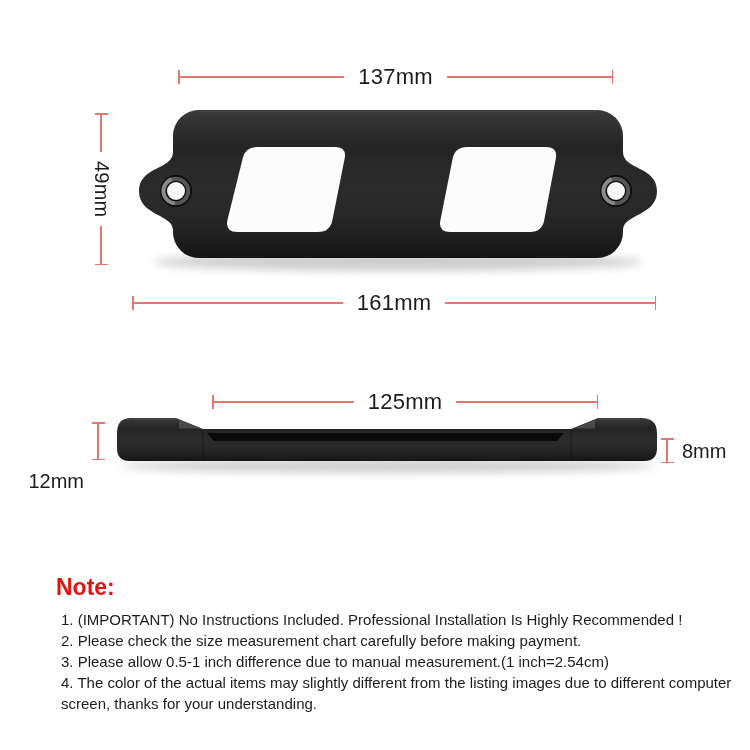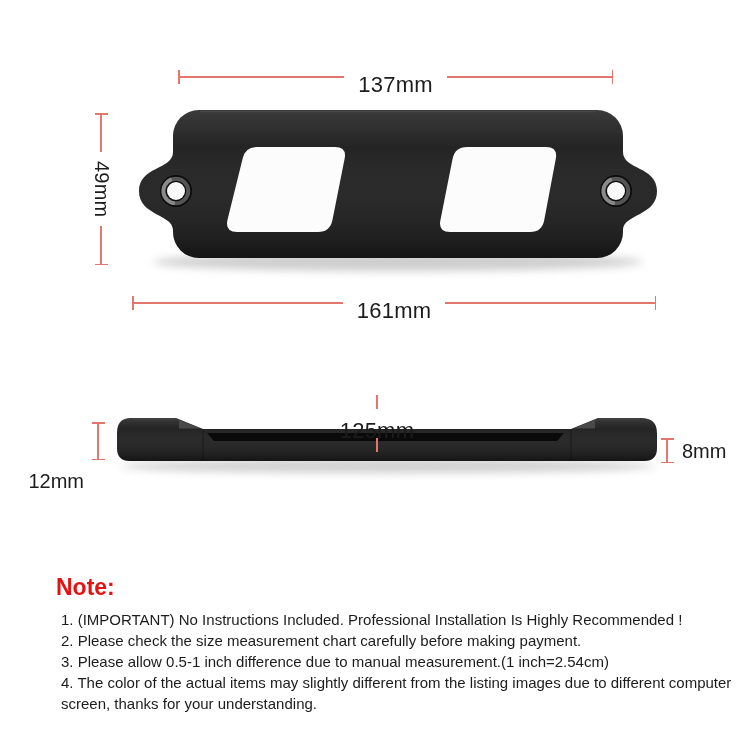--- a/index.html
+++ b/index.html
@@ -15,21 +15,21 @@
     width:750px;height:750px;position:relative;background:#ffffff;
     font-family:"Liberation Sans",sans-serif;overflow:hidden;
   }
   .art{position:absolute;left:0;top:0;z-index:1;}
   
   .dim-h{position:absolute;display:flex;align-items:center;height:14px;z-index:3;}
   .dim-h .tick{width:1.5px;height:14px;background:var(--dimension-line);flex:0 0 auto;}
   .dim-h .seg{flex:1 1 auto;height:1.5px;background:var(--dimension-line);}
   .dim-label{
     padding:0 14px;font-size:22px;line-height:14px;color:var(--dimension-text);
-    white-space:nowrap;letter-spacing:0.2px;margin-top:15px;
+    white-space:nowrap;letter-spacing:0.2px;
   }
   .dim-v{position:absolute;display:flex;flex-direction:column;align-items:center;width:14px;z-index:3;}
   .dim-v .tick{height:1.5px;width:13px;background:var(--dimension-line);flex:0 0 auto;}
   .dim-v .seg{flex:1 1 auto;width:1.5px;background:var(--dimension-line);}
   .dim-label-rot{
     writing-mode:vertical-rl;padding:9px 0;font-size:20px;color:var(--dimension-text);
     white-space:nowrap;letter-spacing:0.2px;
   }
   .side-label{
     position:absolute;font-size:20px;line-height:20px;color:var(--dimension-text);
@@ -137,21 +137,21 @@
 </div>
 
 <div class="dim-h" style="left:132px;top:296px;width:524px;text-align:right;">
   <span class="tick"></span>
   <span class="seg"></span>
   <span class="dim-label">161mm</span>
   <span class="seg"></span>
   <span class="tick"></span>
 </div>
 
-<div class="dim-h" style="left:184px;top:395px;width:386px;flex-direction:column;">
+<div class="dim-h" style="left:212px;top:395px;width:386px;">
   <span class="tick"></span>
   <span class="seg"></span>
   <span class="dim-label">125mm</span>
   <span class="seg"></span>
   <span class="tick"></span>
 </div>
 
 <div class="side-label" style="left:18px;top:431px;width:66px;text-align:right;margin-top:40px;">12mm</div>
 <div class="dim-v" style="left:91px;top:422px;height:38px;">
   <span class="tick"></span>

